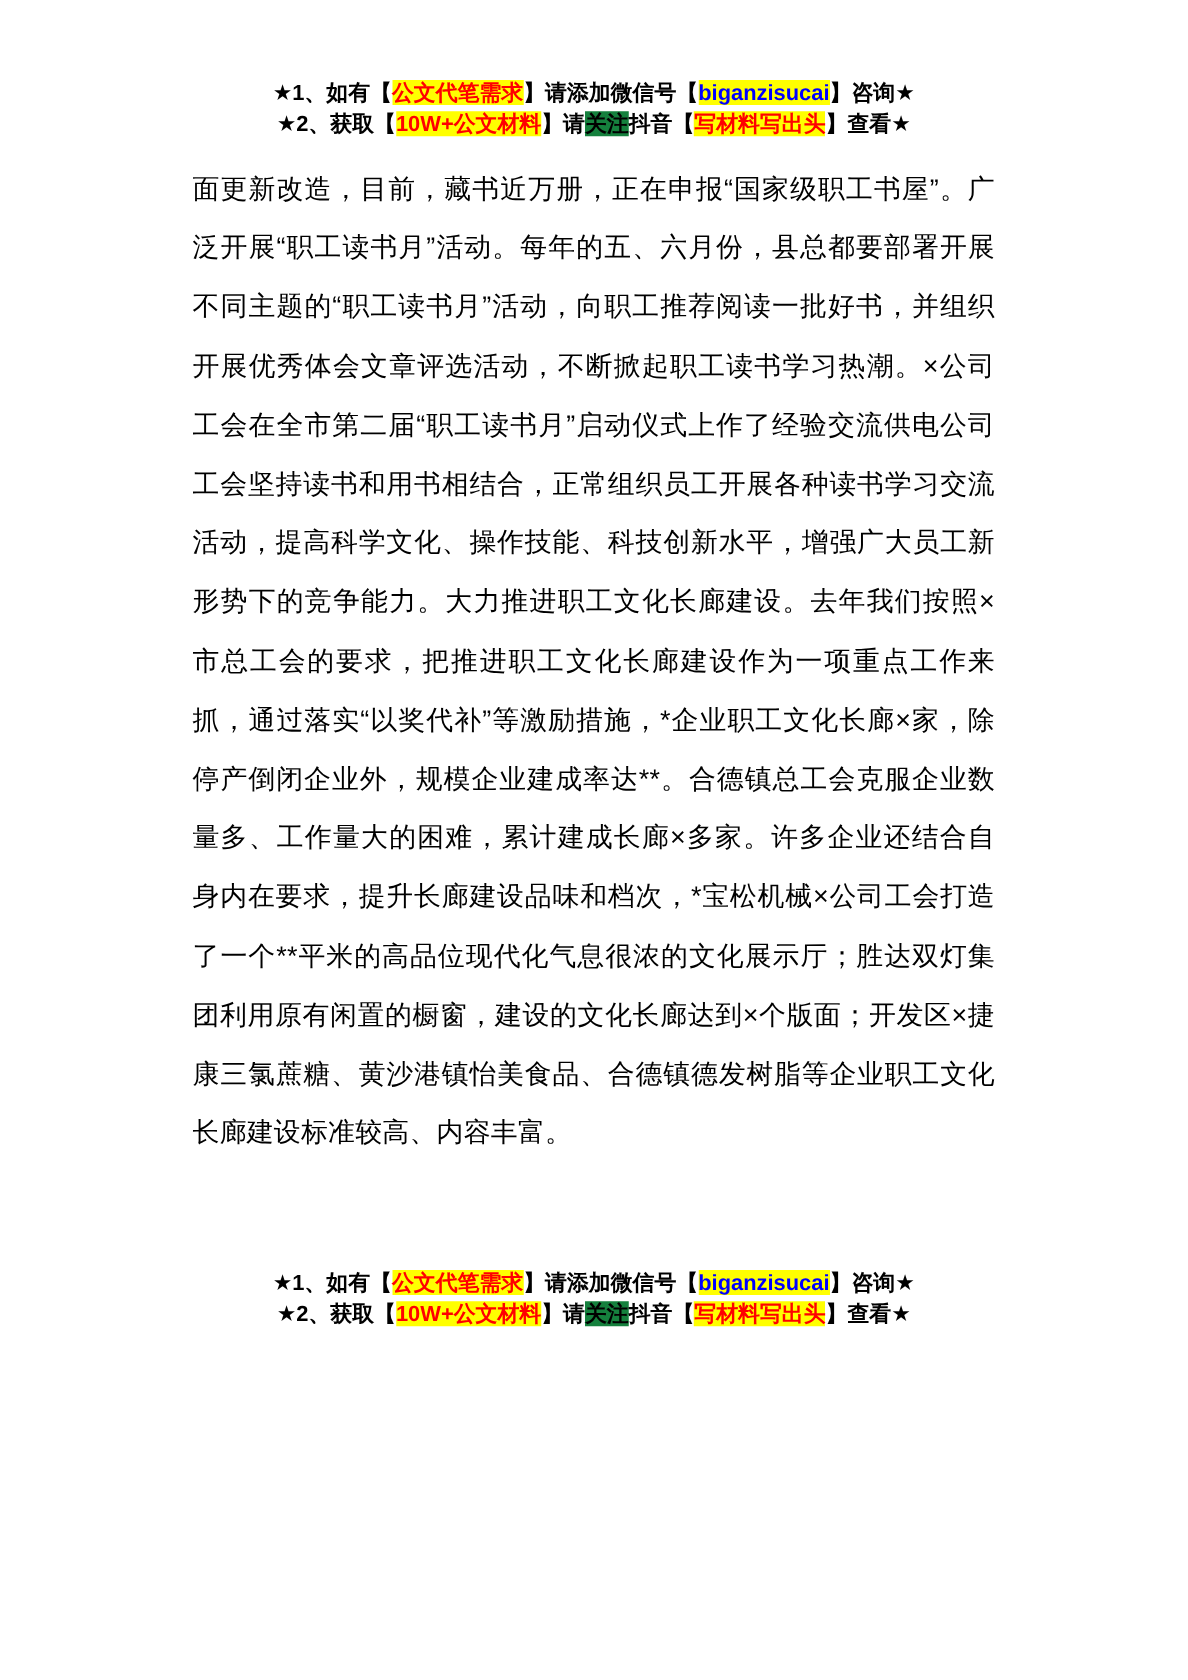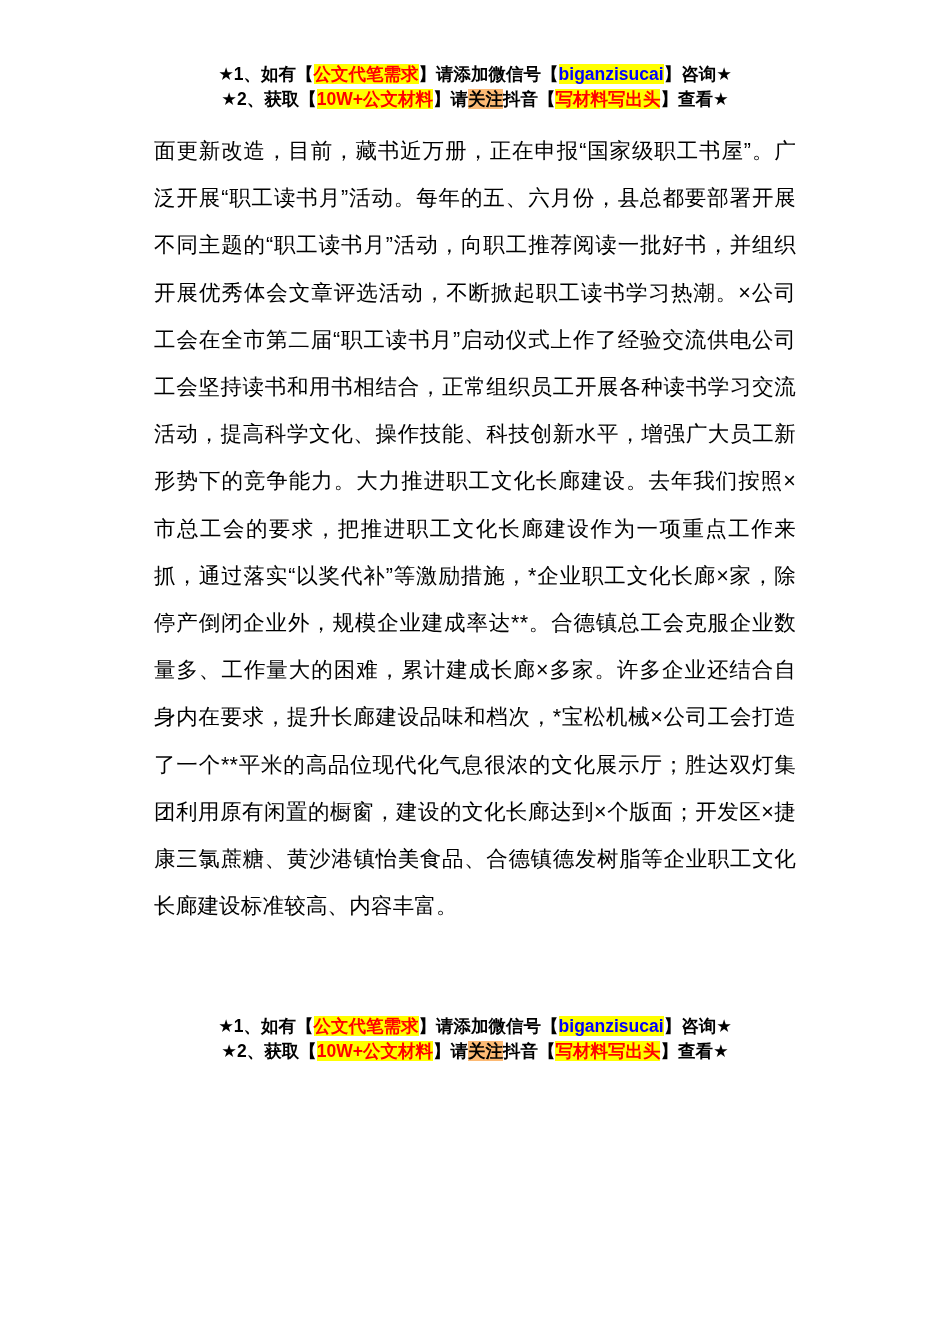--- a/index.html
+++ b/index.html
@@ -46,21 +46,21 @@
     background: #ffff00;
     color: #ff0000;
     font-weight: bold;
   }
   .hl-blue {
     background: #ffff00;
     color: #0000ff;
     font-weight: bold;
   }
   .hl-dark {
-    background: #fdba74;
+    background: #15803d;
     color: #000000;
     font-weight: bold;
   }
   .plain {
     color: #000000;
   }
   
   .content {
     margin-top: 14px;
   }

